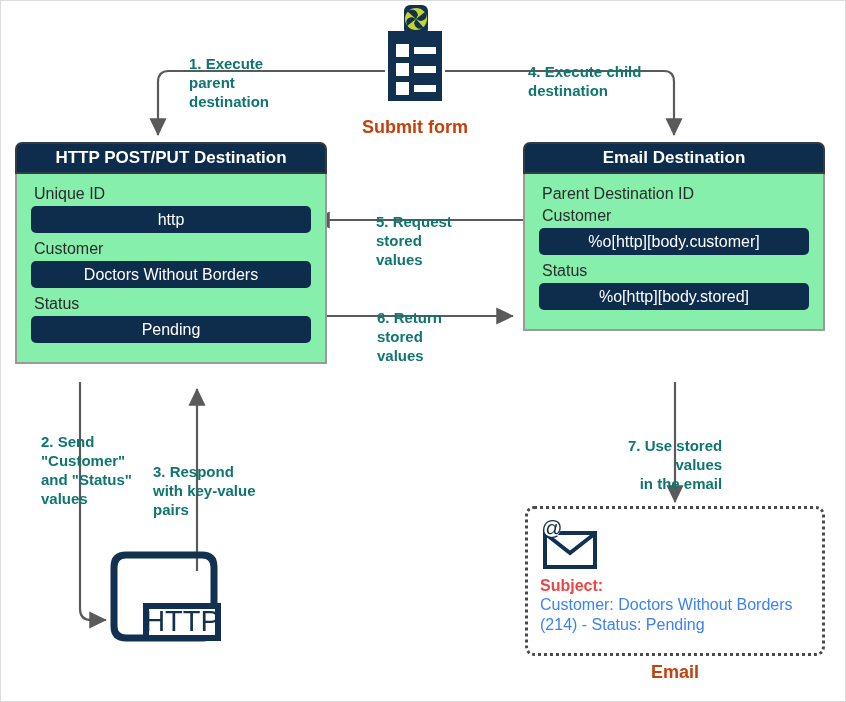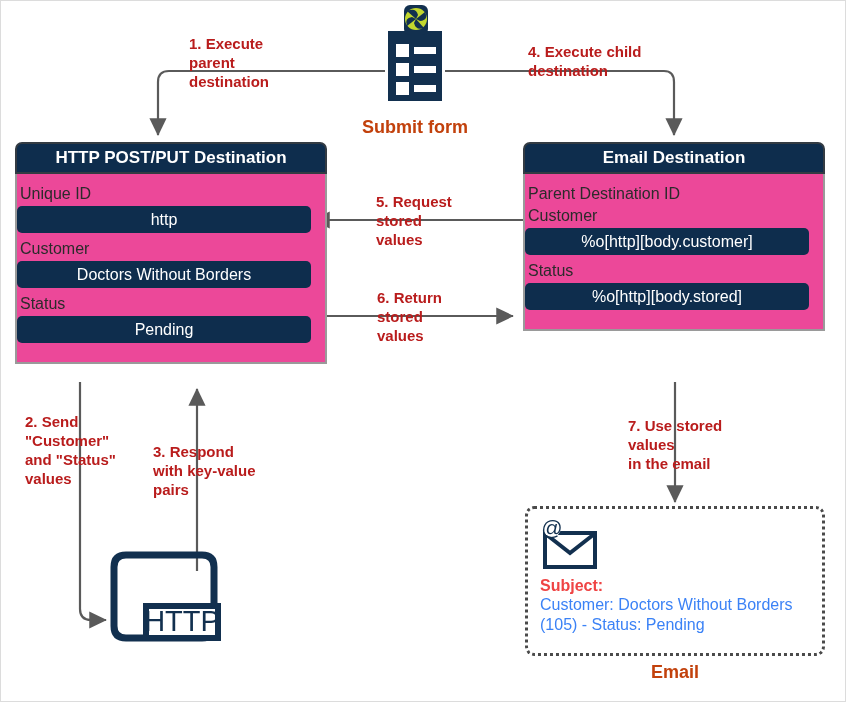--- a/index.html
+++ b/index.html
@@ -25,23 +25,24 @@
     width: 846px;
     height: 702px;
     pointer-events: none;
   }
 
   
   .step-label {
     position: absolute;
     font-size: 15px;
     font-weight: bold;
-    color: #b91c1c;
+    color: #0f766e;
     line-height: 19px;
     white-space: pre-line;
+    margin-top: 20px;
   }
   .caption {
     position: absolute;
     font-size: 18px;
     font-weight: bold;
     color: #c2410c;
     text-align: center;
   }
 
   
@@ -57,25 +58,25 @@
     color: #ffffff;
     font-size: 17px;
     font-weight: bold;
     display: flex;
     align-items: center;
     justify-content: center;
     position: relative;
     z-index: 2;
   }
   .panel-body {
-    background: #ec4899;
+    background: #86efac;
     border: 2px solid #9a9a9a;
     border-top: none;
     box-sizing: border-box;
-    padding: 8px 14px 12px 0;
+    padding: 8px 14px 12px 14px;
     margin-top: -1px;
   }
   .field-label {
     font-size: 16px;
     color: #2b2b2b;
     margin: 4px 0 3px 3px;
   }
   .field-value {
     background: #0e2d4d;
     border-radius: 5px;
@@ -171,30 +172,30 @@
 destination</div>
 
   <div class="step-label" style="left:375px; top:191px;">5. Request
 stored
 values</div>
 
   <div class="step-label" style="left:376px; top:287px;">6. Return
 stored
 values</div>
 
-  <div class="step-label" style="left:24px; top:411px;">2. Send
+  <div class="step-label" style="left:40px; top:411px;">2. Send
 "Customer"
 and "Status"
 values</div>
 
   <div class="step-label" style="left:152px; top:441px;">3. Respond
 with key-value
 pairs</div>
 
-  <div class="step-label" style="left:627px; top:415px;">7. Use stored
+  <div class="step-label" style="left:627px; top:415px;text-align:right;">7. Use stored
 values
 in the email</div>
 
   <div id="submit-form-icon">
     <svg viewBox="0 0 60 100" width="60" height="100" xmlns="http://www.w3.org/2000/svg">
 
       <rect x="3" y="26" width="54" height="70" fill="#12304f"></rect>
 
       <rect x="11" y="39" width="13" height="13" fill="#ffffff"></rect>
       <rect x="29" y="42" width="22" height="7" fill="#ffffff"></rect>
@@ -248,17 +249,17 @@
 
   <div id="email-box">
     <svg id="email-envelope" viewBox="0 0 62 52" xmlns="http://www.w3.org/2000/svg">
       <rect x="5" y="14" width="50" height="34" fill="#ffffff" stroke="#12304f" stroke-width="4"></rect>
       <path d="M7,16 L30,34 L53,16" fill="none" stroke="#12304f" stroke-width="4"></path>
       <circle cx="12" cy="9" r="9" fill="#ffffff"></circle>
       <text x="12" y="16" font-family="'Liberation Sans', sans-serif" font-size="21" fill="#12304f" text-anchor="middle">@</text>
     </svg>
     <div class="email-subject-label">Subject:</div>
     <div class="email-subject-body">Customer: Doctors Without Borders</div>
-    <div class="email-subject-body">(105) - Status: Pending</div>
+    <div class="email-subject-body">(214) - Status: Pending</div>
   </div>
   <div class="caption" style="left:574px; top:661px; width:200px;">Email</div>
 
 </div>
 
 </body></html>

